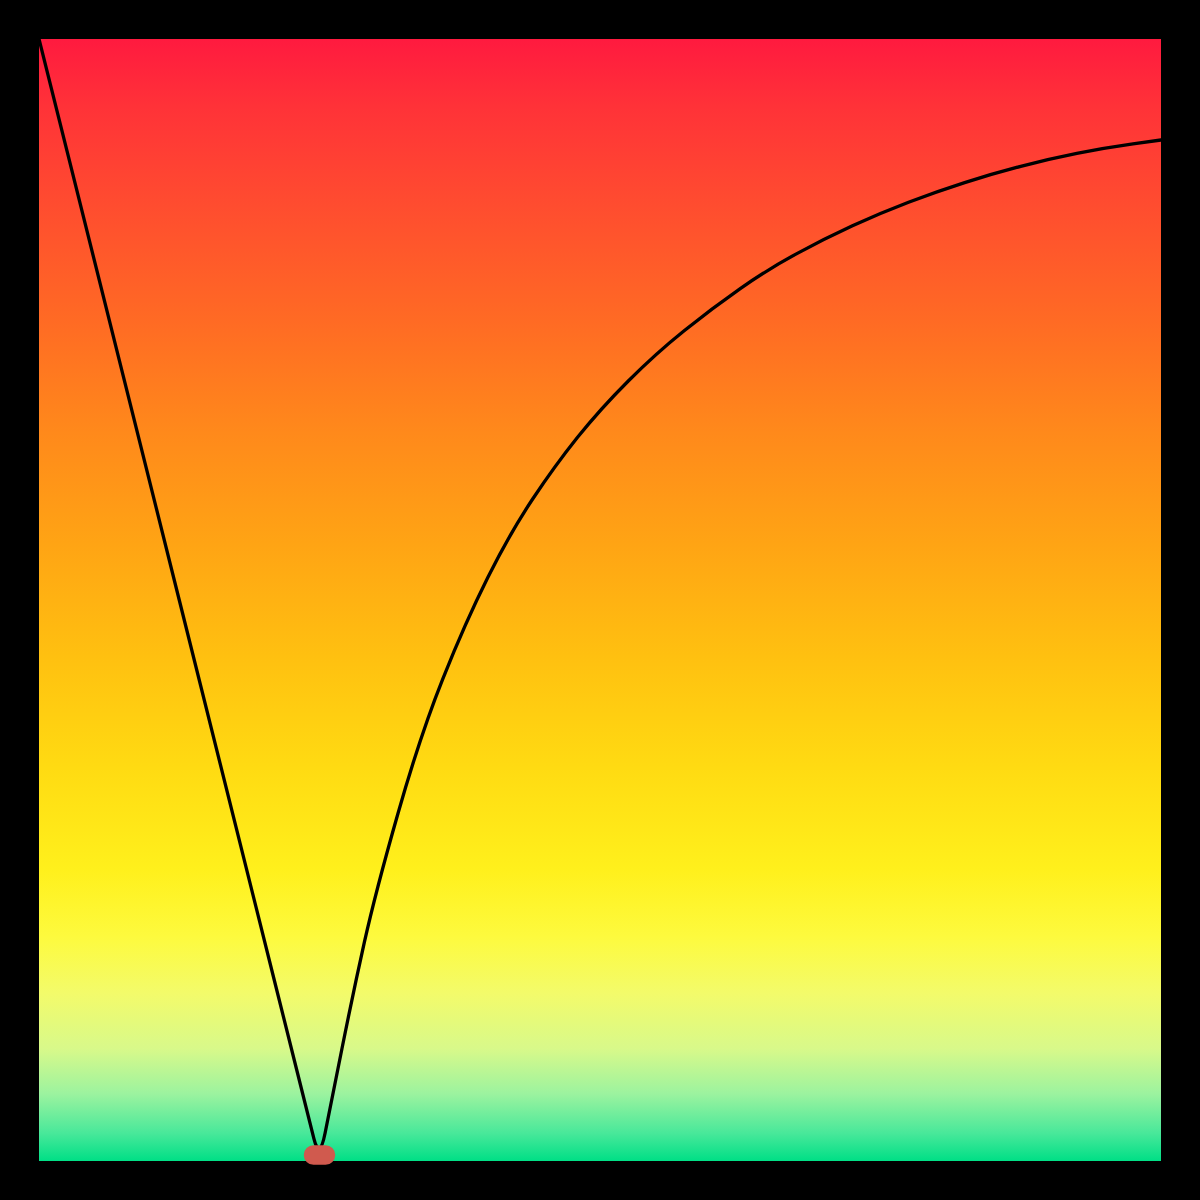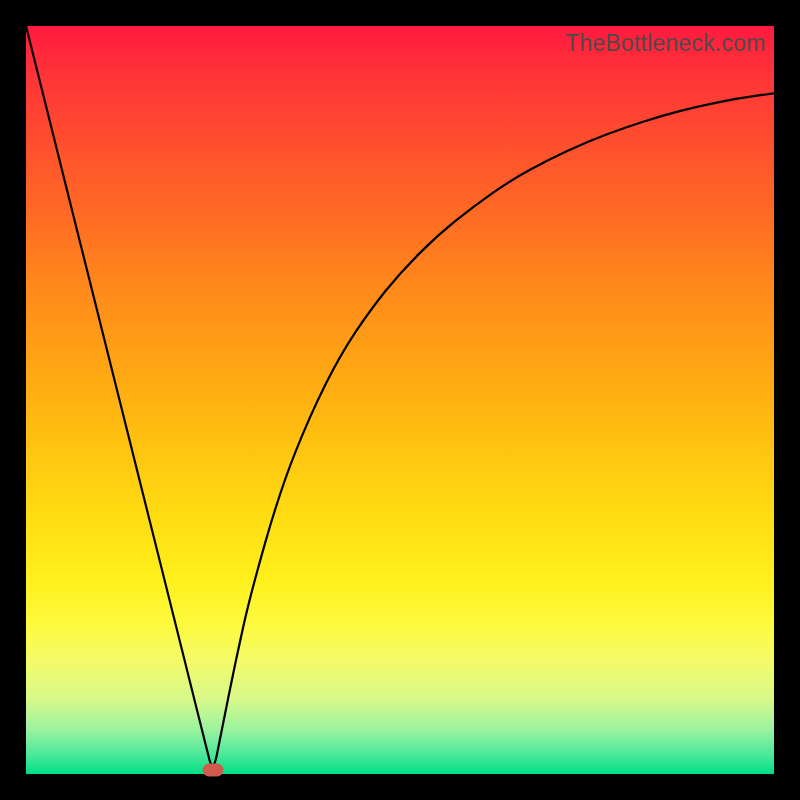--- a/index.html
+++ b/index.html
@@ -67,19 +67,18 @@
     border-radius: 7px;
     background: #d05a4e;
     transform: translate(-50%, -50%);
   }
 </style>
 </head>
 <body>
 
 <div class="container">
   <div class="plot-area">
-    <span class="watermark">TheBottleneck.com</span>
     <svg class="curve" viewBox="0 0 748 748" preserveAspectRatio="none">
       <path id="curve-path" fill="none" stroke="#000000" stroke-width="2.2" stroke-linejoin="round" stroke-linecap="round" d="M 0.00 0.00 Q 0.00 0.00 18.70 74.80 Q 37.40 149.60 56.10 224.40 Q 74.80 299.20 93.50 374.00 Q 112.20 448.80 130.90 523.60 Q 149.60 598.40 157.08 628.32 Q 164.56 658.24 172.04 688.16 Q 179.52 718.08 183.26 733.04 Q 187.00 748.00 190.74 729.30 Q 194.48 710.60 201.96 673.20 Q 209.44 635.80 216.92 602.14 Q 224.40 568.48 239.36 516.12 Q 254.32 463.76 269.28 426.36 Q 284.24 388.96 299.20 359.04 Q 314.16 329.12 329.12 306.68 Q 344.08 284.24 359.04 265.54 Q 374.00 246.84 392.70 228.14 Q 411.40 209.44 430.10 194.48 Q 448.80 179.52 467.50 166.43 Q 486.20 153.34 504.90 143.24 Q 523.60 133.14 542.30 124.54 Q 561.00 115.94 579.70 108.83 Q 598.40 101.73 617.10 95.74 Q 635.80 89.76 654.50 84.90 Q 673.20 80.04 691.90 76.30 Q 710.60 72.56 729.30 69.94 T 748.00 67.32"></path>
     </svg>
     <div id="marker" class="marker" style="left: 187px; top: 744.26px; background: rgb(208, 90, 78);"></div>
   </div>
 </div>
 
 </body></html>

